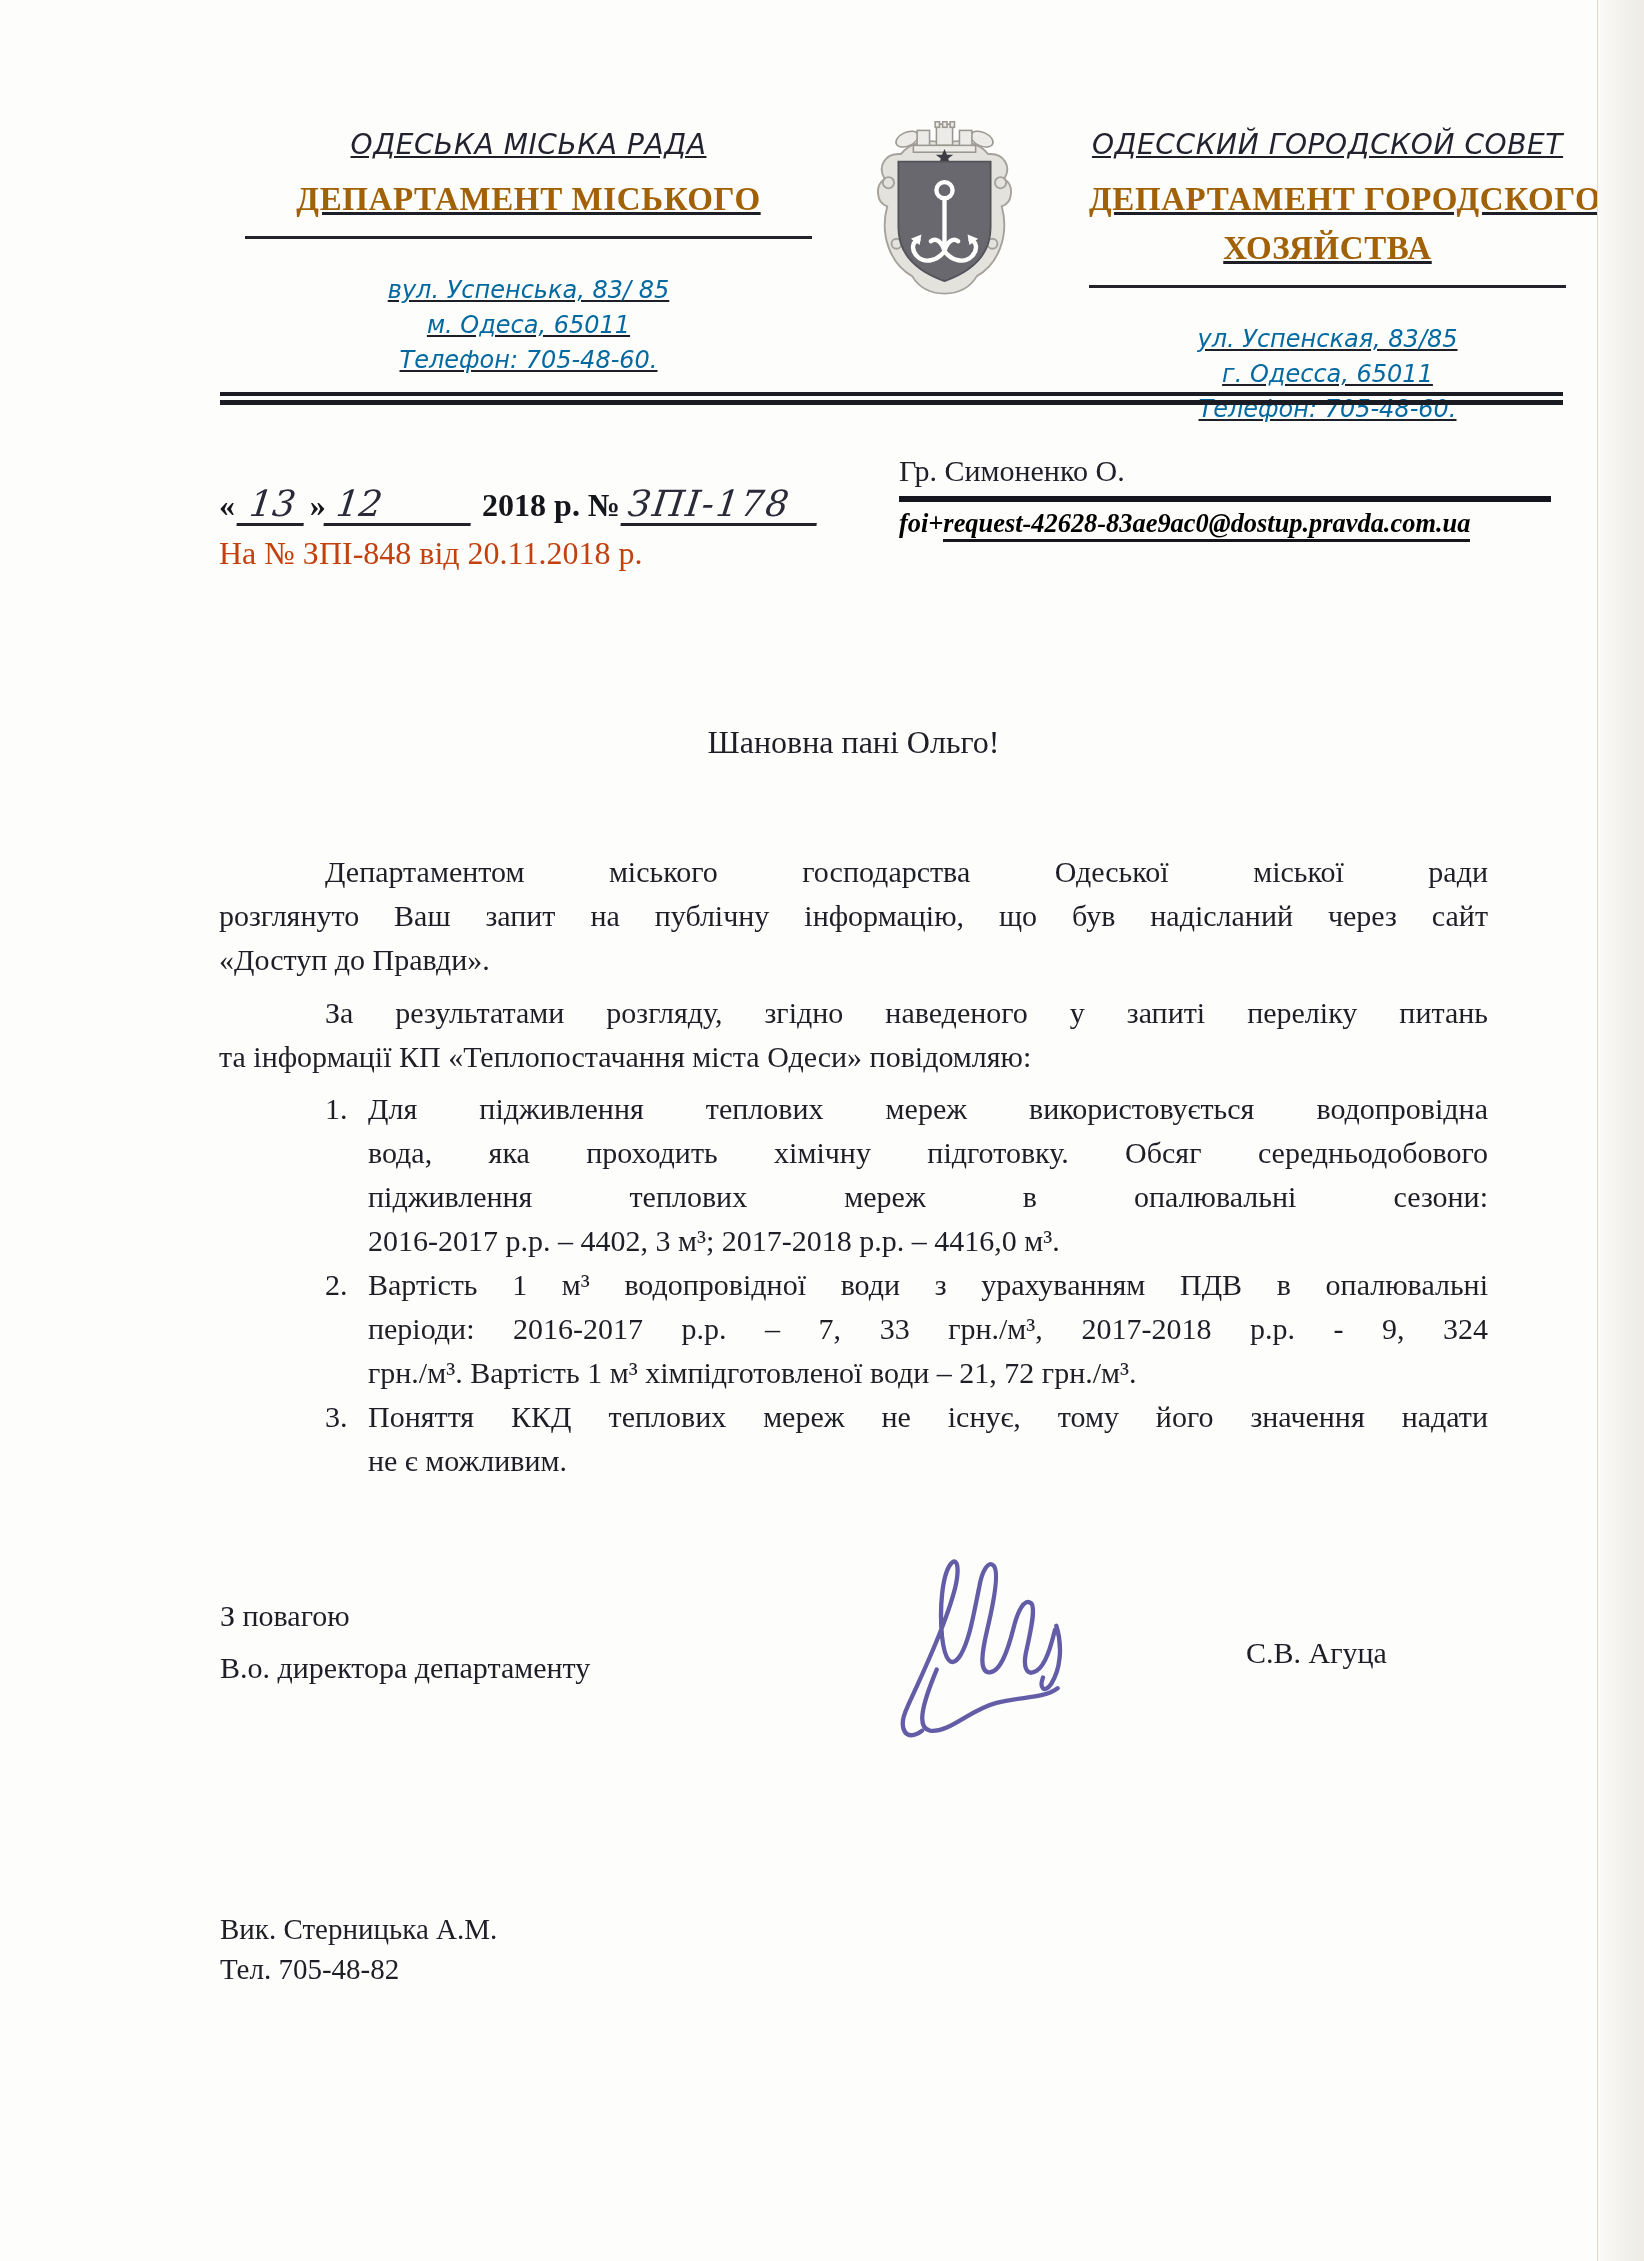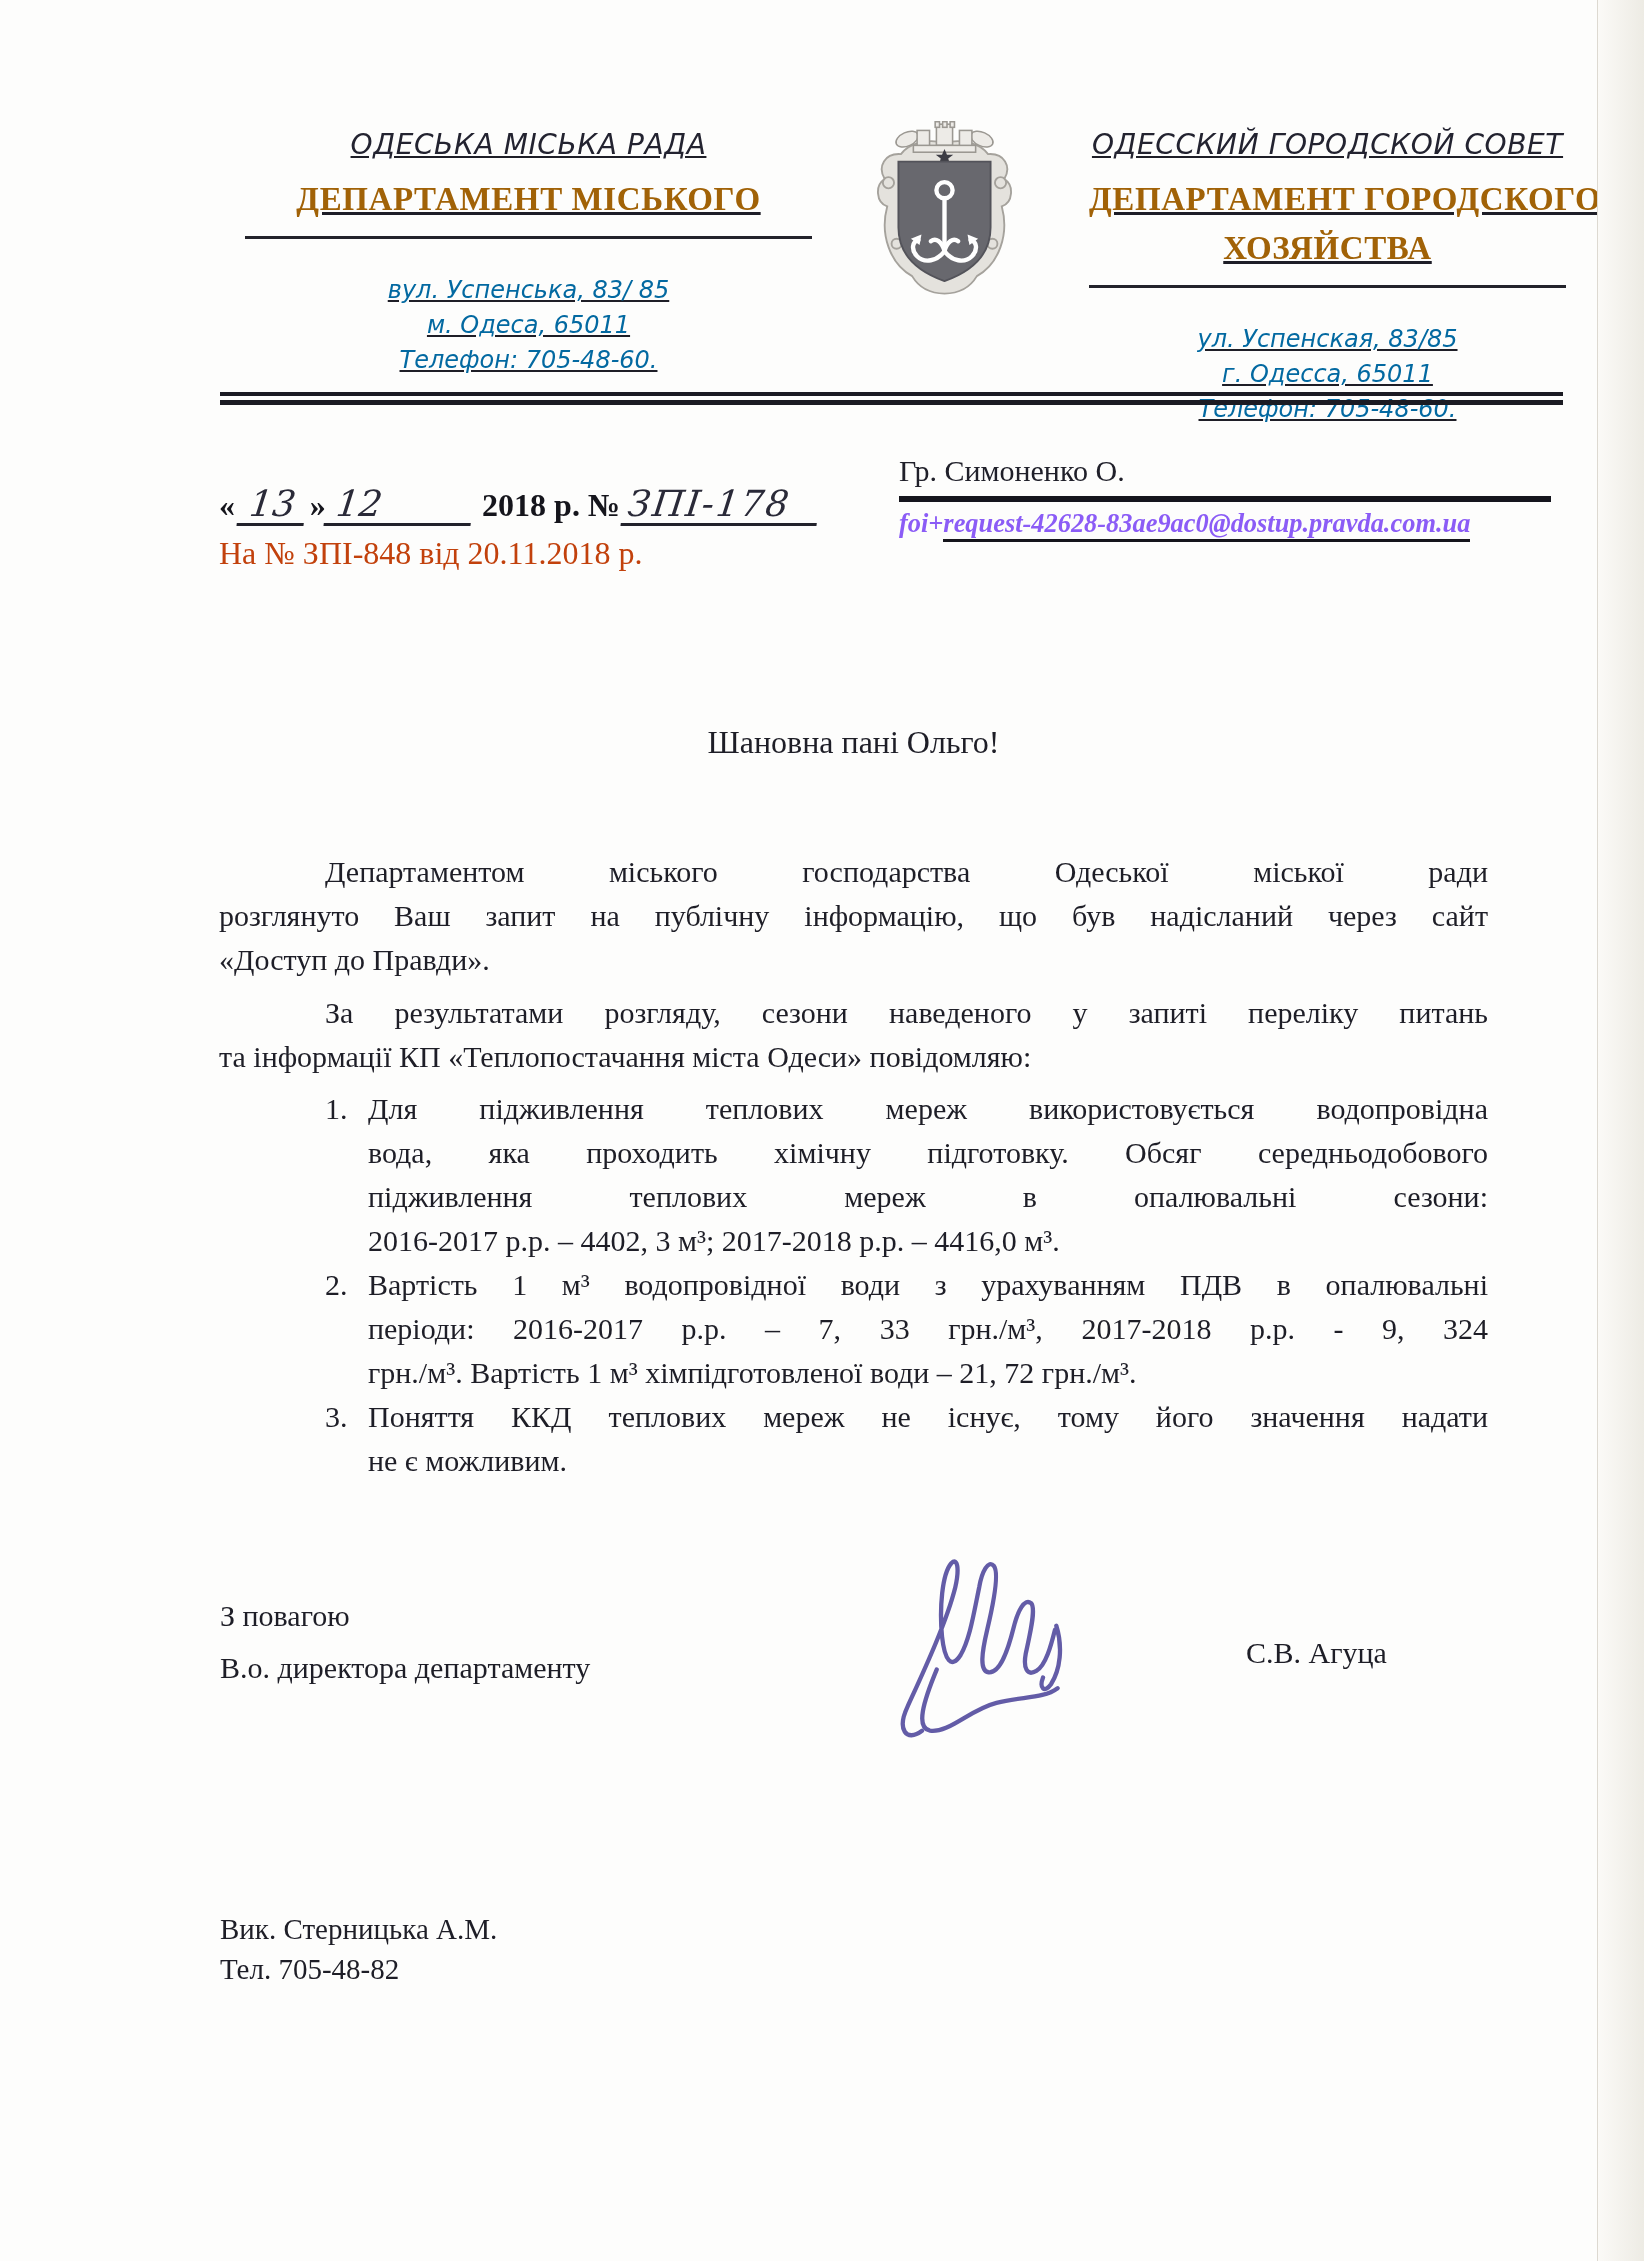--- a/index.html
+++ b/index.html
@@ -30,21 +30,21 @@
   .hw{font-family:"DejaVu Serif",serif;font-style:italic;font-size:36px;color:#2a2a38;
       display:inline-block;border-bottom:3.9px solid #22222b;text-align:center;
       transform:skewX(-7deg);line-height:39px;}
   .hw-day{width:67px;margin:0 3.9px;}
   .hw-month{width:137px;margin-right:9px;text-align:left;padding-left:10.3px;}
   .hw-number{width:191px;margin-left:2.6px;text-align:left;padding-left:5.2px;letter-spacing:1.9px;}
   .reply-line{position:absolute;left:219px;top:535px;font-weight:normal;font-size:32px;color:#c2410c;white-space:nowrap;}
   .recipient{position:absolute;left:899px;top:454px;width:652px;}
   .rec-name{font-size:30px;color:#20202a;}
   .rec-rule{height:5.8px;background:#15151d;margin-top:8.4px;}
-  .rec-email{margin-top:5.8px;font-weight:bold;font-style:italic;font-size:26.4px;color:#8b5cf6;white-space:nowrap;}
+  .rec-email{margin-top:5.8px;font-weight:bold;font-style:italic;font-size:26.4px;color:#000000;white-space:nowrap;}
   .rec-email .rest{border-bottom:3.2px solid #15151c;padding-bottom:1.3px;}
   
   .salutation{position:absolute;left:219px;top:724px;width:1269px;text-align:center;
               font-size:32px;color:#1e1e27;}
   .letter-body{position:absolute;left:219px;top:850px;width:1269px;font-size:30px;
                line-height:44px;color:#1e1e27;}
   .line{min-height:44px;}
   .j{text-align:justify;text-align-last:justify;}
   .indent{text-indent:106px;}
   .para2{margin-top:9px;}
@@ -148,21 +148,21 @@
 
   <div class="salutation">Шановна пані Ольго!</div>
 
   <div class="letter-body">
     <div class="para">
       <div class="line j indent">Департаментом міського господарства Одеської міської ради</div>
       <div class="line j">розглянуто Ваш запит на публічну інформацію, що був надісланий через сайт</div>
       <div class="line">«Доступ до Правди».</div>
     </div>
     <div class="para para2">
-      <div class="line j indent">За результатами розгляду, сезони наведеного у запиті переліку питань</div>
+      <div class="line j indent">За результатами розгляду, згідно наведеного у запиті переліку питань</div>
       <div class="line">та інформації КП «Теплопостачання міста Одеси» повідомляю:</div>
     </div>
     <div class="list">
       <div class="li">
         <div class="marker">1.</div>
         <div class="li-lines">
           <div class="line j">Для підживлення теплових мереж використовується водопровідна</div>
           <div class="line j">вода, яка проходить хімічну підготовку. Обсяг середньодобового</div>
           <div class="line j">підживлення теплових мереж в опалювальні сезони:</div>
           <div class="line">2016-2017 р.р. – 4402, 3 м³; 2017-2018 р.р. – 4416,0 м³.</div>

